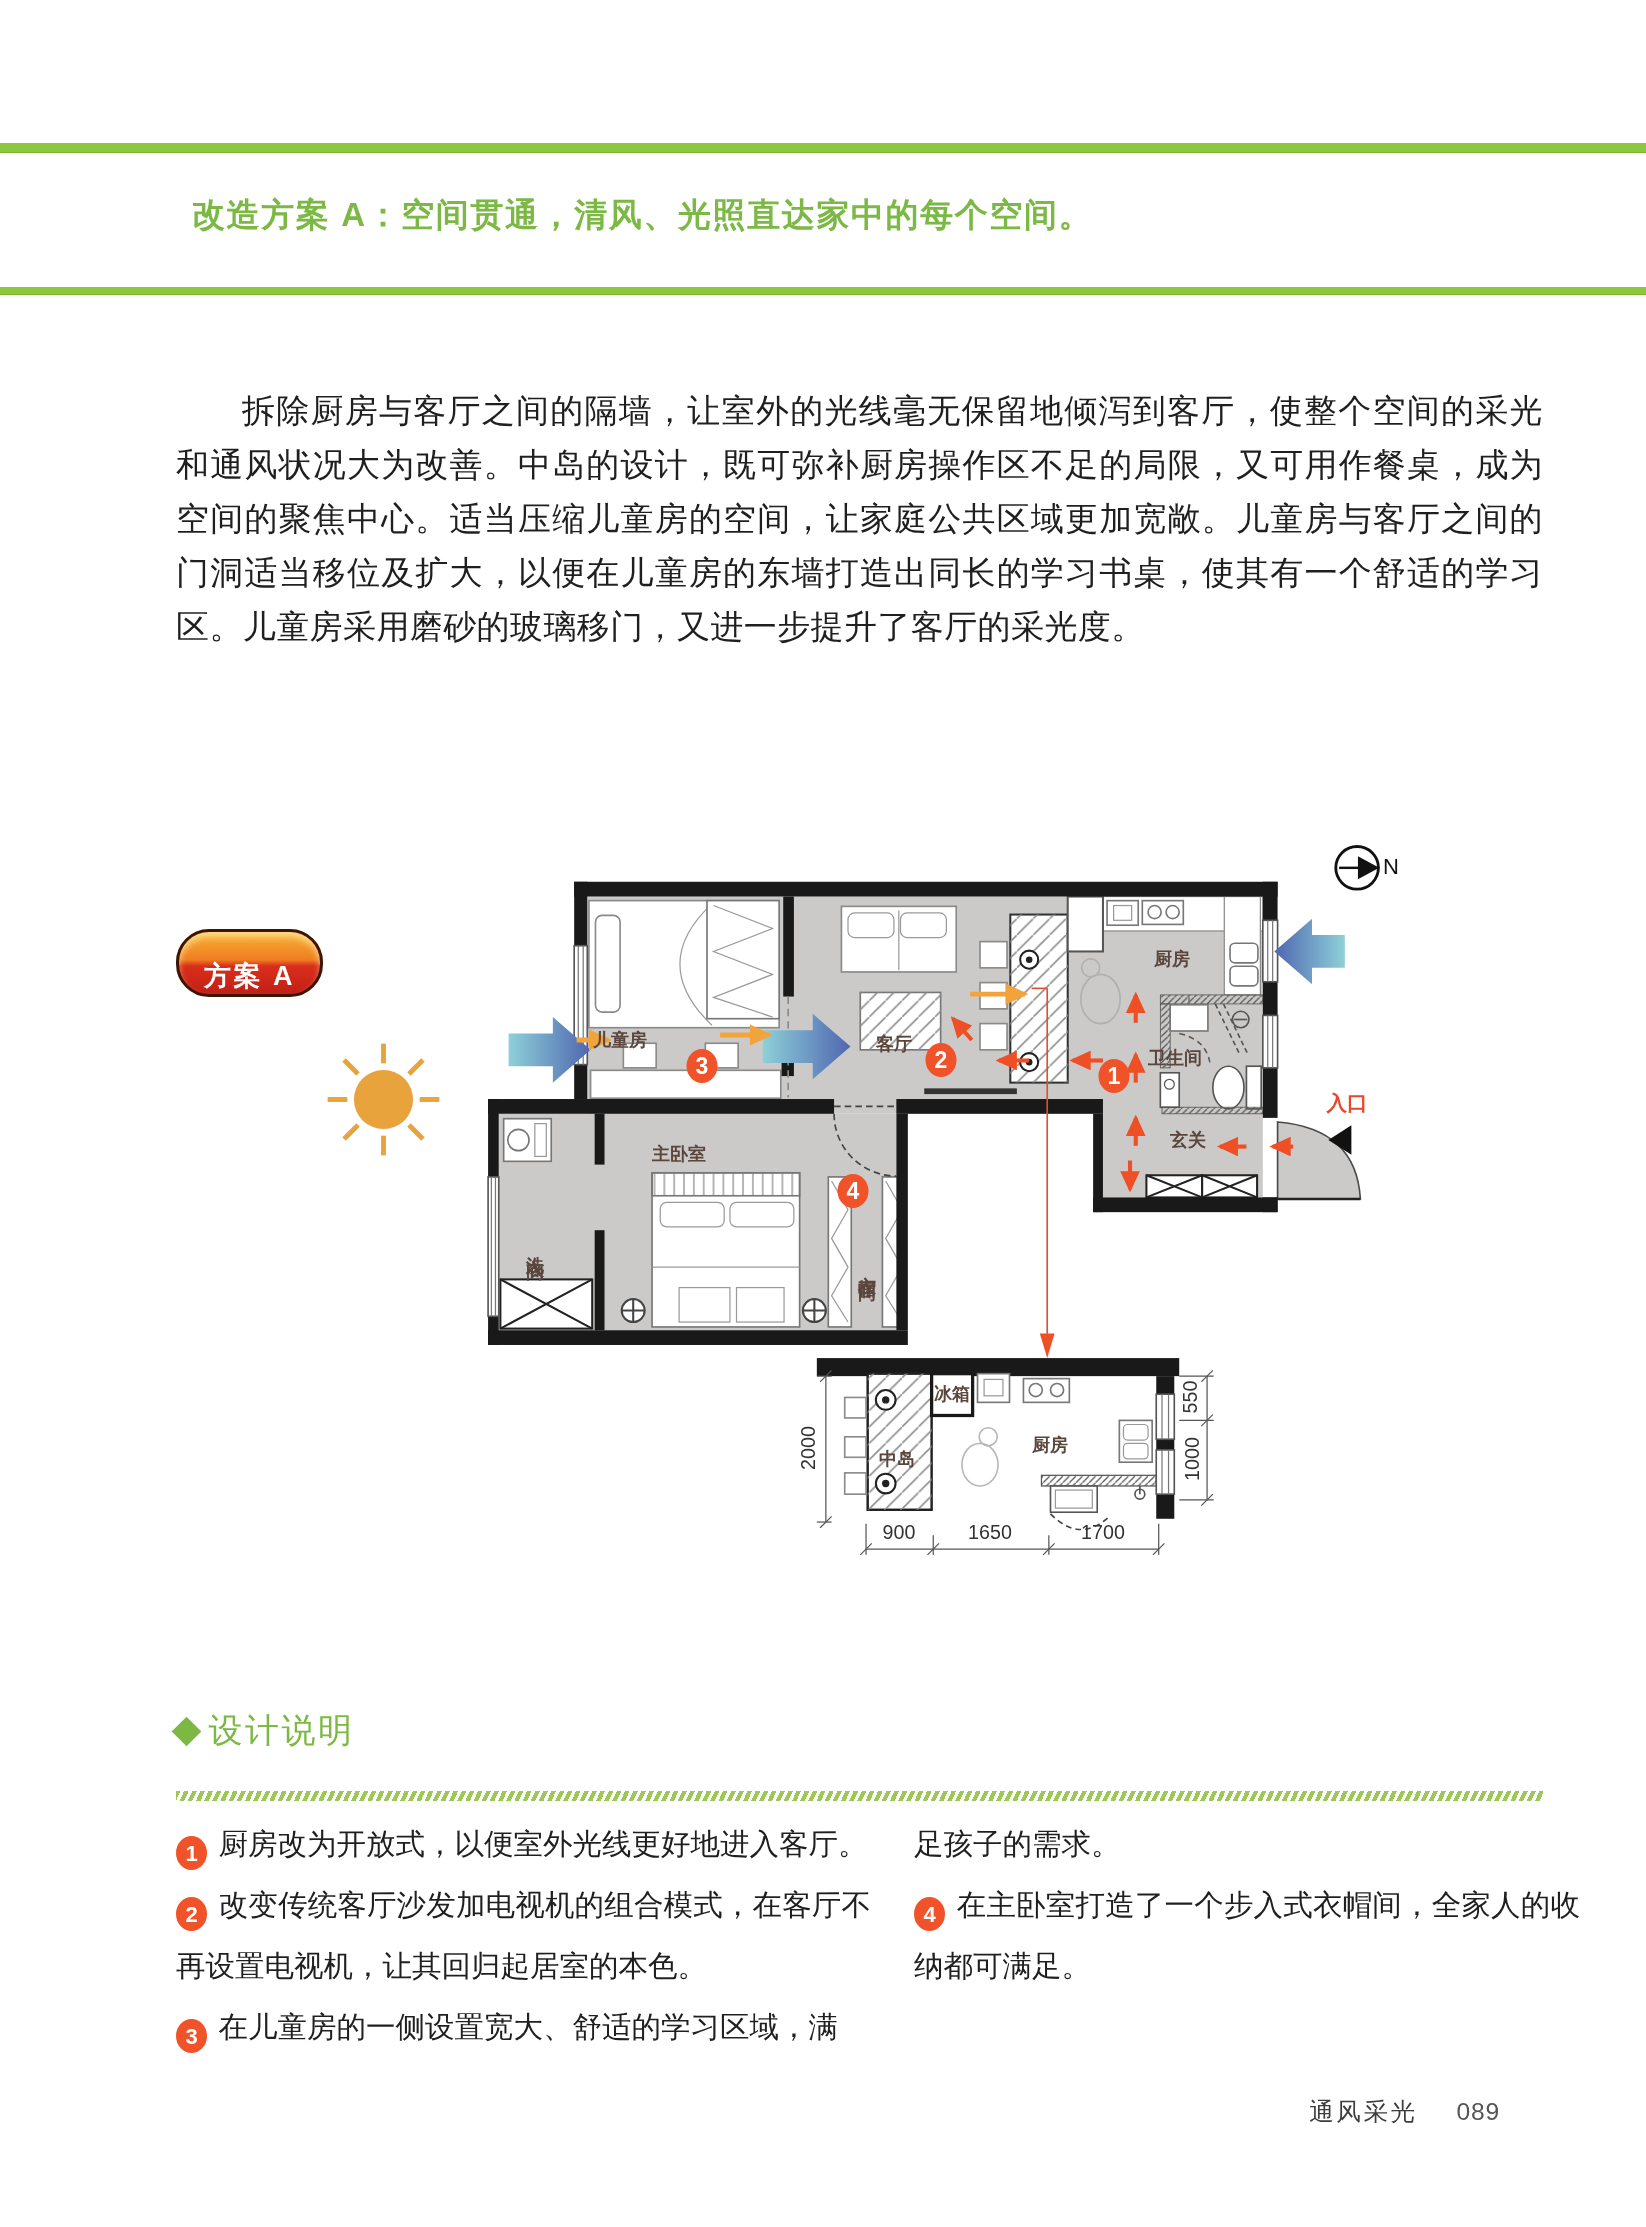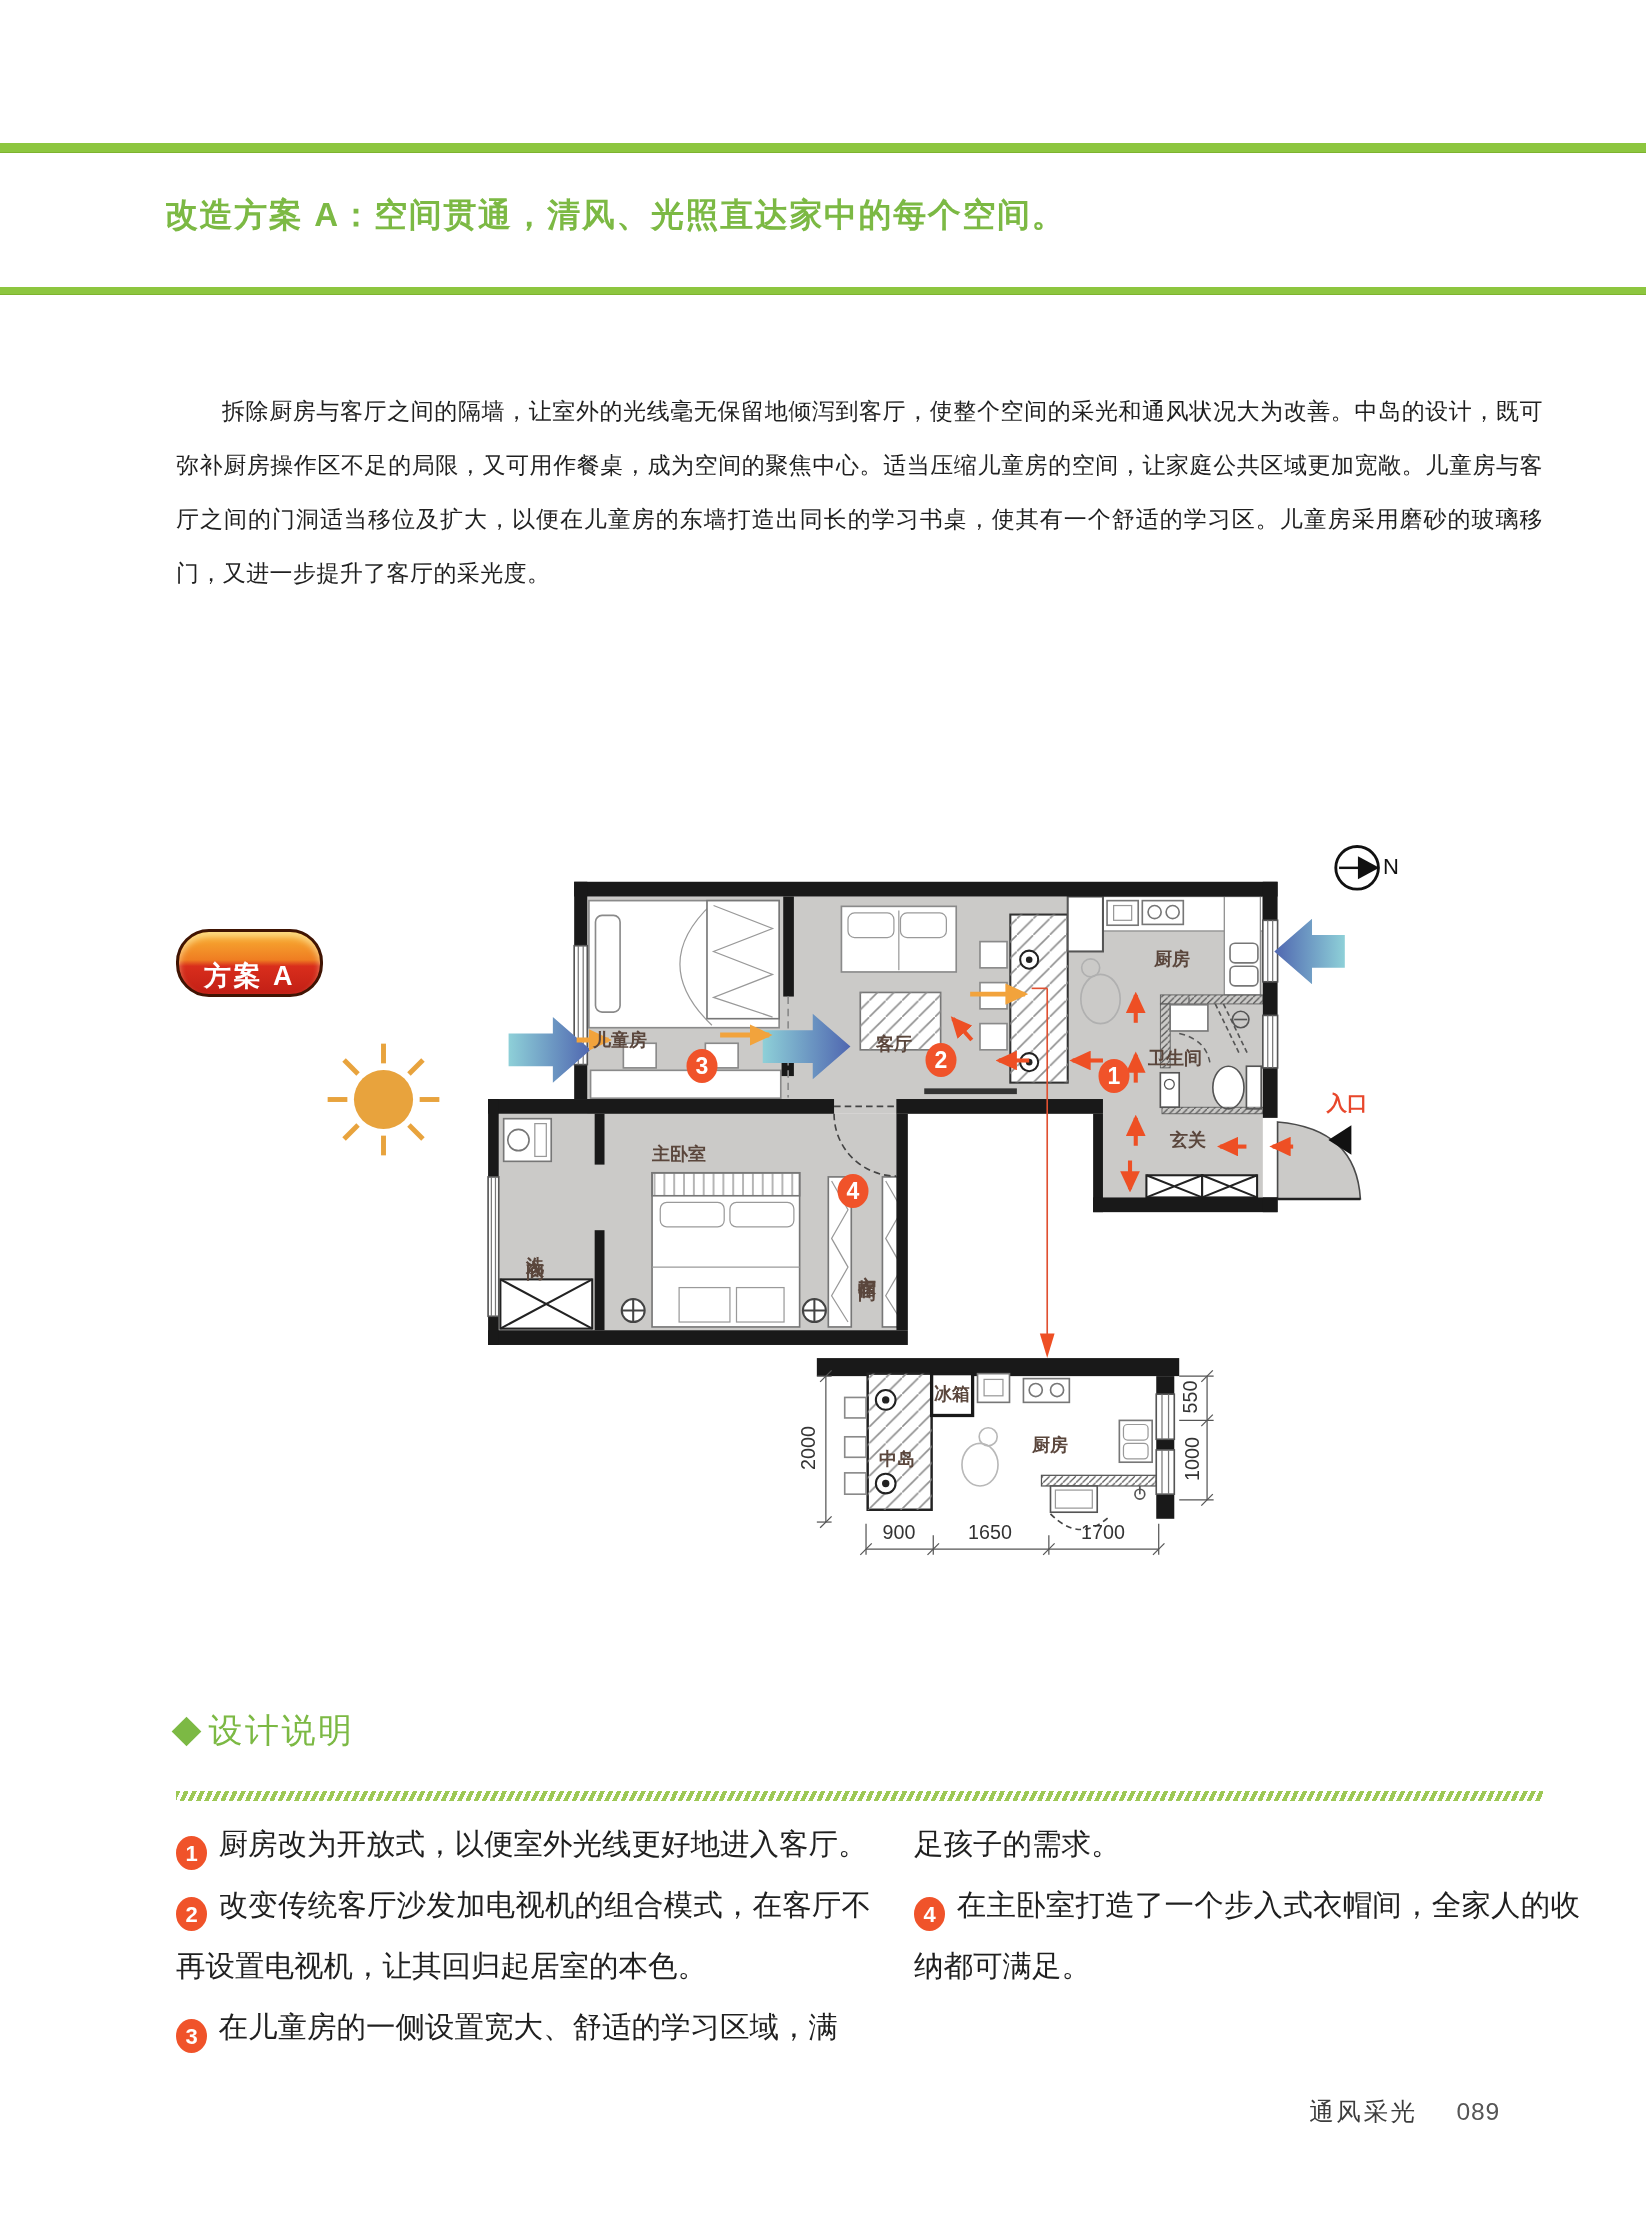--- a/index.html
+++ b/index.html
@@ -3,25 +3,25 @@
 <meta charset="utf-8">
 <style>
   html,body{margin:0;padding:0;background:#888;}
   #page{position:relative;width:1646px;height:2227px;background:#ffffff;
         font-family:"Liberation Sans",sans-serif;overflow:hidden;}
   .abs{position:absolute;}
 
   
   .greenbar{position:absolute;left:0;width:1646px;height:9px;background:#8dc63f;border-bottom:1.6px solid #7db32e;}
   #bar1{top:143px;} #bar2{top:287px;height:6.6px;}
-  #page-title{position:absolute;left:165px;top:193px;font-size:33px;font-weight:bold;
+  #page-title{position:absolute;left:192px;top:193px;font-size:33px;font-weight:bold;
               color:#7cb944;letter-spacing:1.6px;}
 
   
-  #intro{position:absolute;left:176px;top:384px;width:1367px;font-size:23px;line-height:54px;
+  #intro{position:absolute;left:176px;top:384px;width:1367px;font-size:33px;line-height:54px;
          color:#1f1f1f;text-align:justify;text-indent:2em;letter-spacing:0.4px;}
 
   
   #plan-badge{position:absolute;left:176px;top:906px;width:141px;height:62px;border-radius:33px;
       background:linear-gradient(#f9b234 0%,#ef7d22 45%,#d92e1c 55%,#c21f16 100%);
       border:3.3px solid #401403;box-shadow:inset 0 4.9px 6.6px rgba(255,255,200,.55);
       display:flex;align-items:flex-end;justify-content:center;
       color:#fff;font-size:27px;font-weight:bold;letter-spacing:2.5px;margin-top:23px;}
 
   

